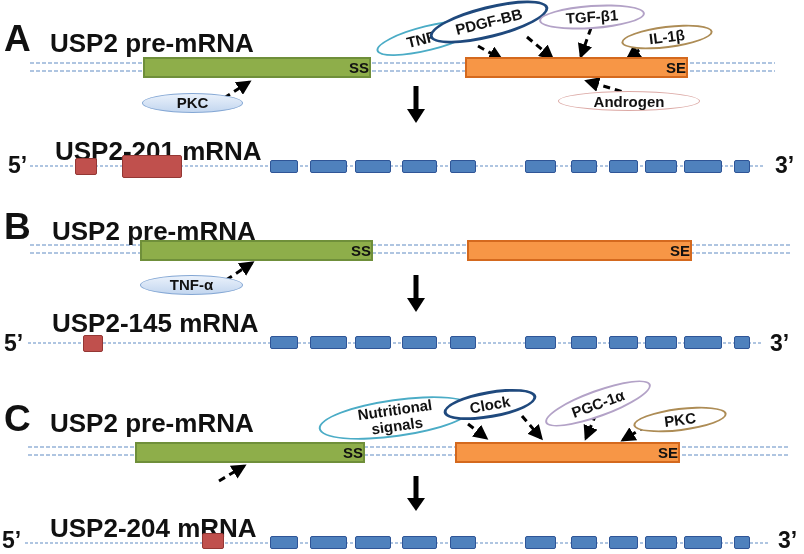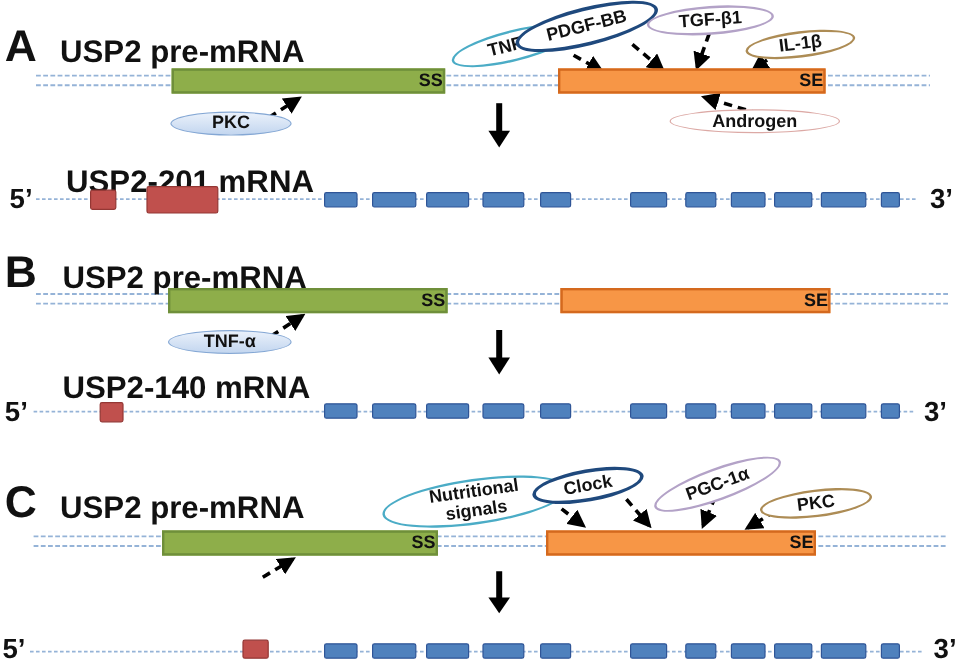--- a/index.html
+++ b/index.html
@@ -128,21 +128,21 @@
     <span>SS</span>
   </div>
   <div class="gene-box se" style="left:467px;top:45px;width:225px;height:21px">
     <span>SE</span>
   </div>
 
   <div class="ellipse anchored" style="left:140px;top:80px;width:103px;height:20px">
     <span>TNF-α</span>
   </div>
 
-  <div class="title" style="left:52px;top:113px">USP2-140 mRNA</div>
+  <div class="title" style="left:52px;top:113px">USP2-145 mRNA</div>
   <div class="prime" style="left:4px;top:137px">5’</div>
   <div class="prime" style="left:770px;top:137px">3’</div>
 <div class="exon" style="left: 270px; top: 141px; width: 28px; height: 13px; background-color: rgb(79, 129, 189); border-color: rgb(47, 85, 151);"></div>
     <div class="exon" style="left: 310px; top: 141px; width: 37px; height: 13px; background-color: rgb(79, 129, 189); border-color: rgb(47, 85, 151);"></div>
     <div class="exon" style="left: 355px; top: 141px; width: 36px; height: 13px; background-color: rgb(79, 129, 189); border-color: rgb(47, 85, 151);"></div>
     <div class="exon" style="left: 402px; top: 141px; width: 35px; height: 13px; background-color: rgb(79, 129, 189); border-color: rgb(47, 85, 151);"></div>
     <div class="exon" style="left: 450px; top: 141px; width: 26px; height: 13px; background-color: rgb(79, 129, 189); border-color: rgb(47, 85, 151);"></div>
     <div class="exon" style="left: 525px; top: 141px; width: 31px; height: 13px; background-color: rgb(79, 129, 189); border-color: rgb(47, 85, 151);"></div>
     <div class="exon" style="left: 571px; top: 141px; width: 26px; height: 13px; background-color: rgb(79, 129, 189); border-color: rgb(47, 85, 151);"></div>
     <div class="exon" style="left: 609px; top: 141px; width: 29px; height: 13px; background-color: rgb(79, 129, 189); border-color: rgb(47, 85, 151);"></div>
@@ -189,20 +189,21 @@
   <div class="ellipse navy" style="left:443px;top:21px;width:94px;height:27px;transform:rotate(-10deg)">
     <span>Clock</span>
   </div>
   <div class="ellipse lavender" style="left:542px;top:20px;width:112px;height:27px;transform:rotate(-20deg)">
     <span>PGC-1α</span>
   </div>
   <div class="ellipse brown" style="left:633px;top:38px;width:94px;height:23px;transform:rotate(-7deg)">
     <span>PKC</span>
   </div>
 
+  <div class="title" style="left:50px;top:143px">USP2-204 mRNA</div>
   <div class="prime" style="left:2px;top:159px">5’</div>
   <div class="prime" style="left:778px;top:159px">3’</div>
 <div class="exon" style="left: 270px; top: 166px; width: 28px; height: 13px; background-color: rgb(79, 129, 189); border-color: rgb(47, 85, 151);"></div>
     <div class="exon" style="left: 310px; top: 166px; width: 37px; height: 13px; background-color: rgb(79, 129, 189); border-color: rgb(47, 85, 151);"></div>
     <div class="exon" style="left: 355px; top: 166px; width: 36px; height: 13px; background-color: rgb(79, 129, 189); border-color: rgb(47, 85, 151);"></div>
     <div class="exon" style="left: 402px; top: 166px; width: 35px; height: 13px; background-color: rgb(79, 129, 189); border-color: rgb(47, 85, 151);"></div>
     <div class="exon" style="left: 450px; top: 166px; width: 26px; height: 13px; background-color: rgb(79, 129, 189); border-color: rgb(47, 85, 151);"></div>
     <div class="exon" style="left: 525px; top: 166px; width: 31px; height: 13px; background-color: rgb(79, 129, 189); border-color: rgb(47, 85, 151);"></div>
     <div class="exon" style="left: 571px; top: 166px; width: 26px; height: 13px; background-color: rgb(79, 129, 189); border-color: rgb(47, 85, 151);"></div>
     <div class="exon" style="left: 609px; top: 166px; width: 29px; height: 13px; background-color: rgb(79, 129, 189); border-color: rgb(47, 85, 151);"></div>

